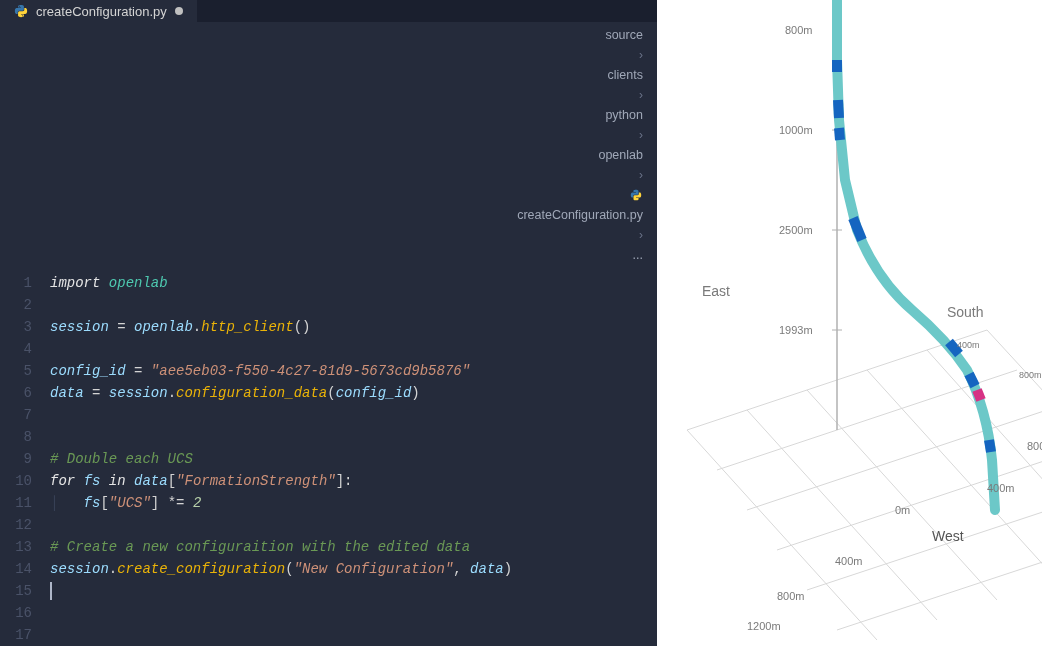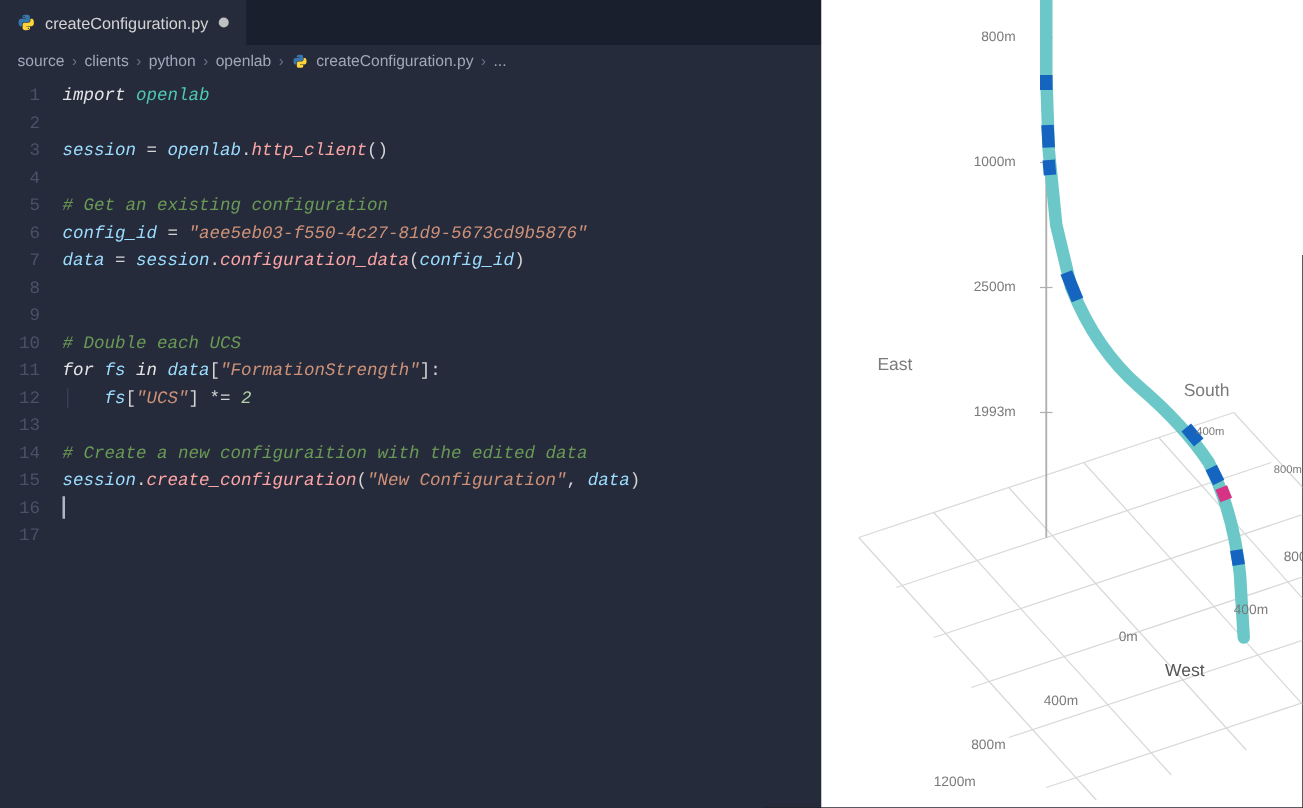--- a/index.html
+++ b/index.html
@@ -42,26 +42,27 @@
     }
     .python-icon {
       width: 14px;
       height: 14px;
       display: inline-flex;
       align-items: center;
       justify-content: center;
     }
     .breadcrumbs {
       display: flex;
-      align-items: center;
+      align-items: flex-end;
       gap: 6px;
       padding: 6px 14px;
       font-size: 12.5px;
       color: #a0a8b8;
       background: #252b3b;
+      flex-direction: column;
     }
     .breadcrumb-sep {
       color: #6a7288;
       font-size: 12px;
     }
     .code-area {
       flex: 1;
       display: flex;
       font-family: Consolas, 'Courier New', monospace;
       font-size: 14px;
@@ -79,21 +80,21 @@
     .code {
       flex: 1;
       color: #d4d4d4;
       font-style: italic;
     }
     .code-line { height: 22px; white-space: pre; }
     .tok-kw { color: #e5e5e5; }
     .tok-mod { color: #4ec9b0; }
     .tok-comment { color: #6a9955; }
     .tok-var { color: #9cdcfe; }
-    .tok-func { color: #fca5a5; }
+    .tok-func { color: #eab308; }
     .tok-str { color: #ce9178; }
     .tok-punct { color: #d4d4d4; font-style: normal; }
     .tok-op { color: #d4d4d4; font-style: normal; }
     .tok-num { color: #b5cea8; }
     .cursor {
       display: inline-block;
       width: 2px;
       height: 18px;
       background: #aeb6c8;
       vertical-align: middle;
@@ -176,21 +177,20 @@
         <div>14</div>
         <div>15</div>
         <div>16</div>
         <div>17</div>
       </div>
     <div class="code" id="code">
         <div class="code-line"><span class="tok-kw">import</span> <span class="tok-mod">openlab</span></div>
         <div class="code-line"></div>
         <div class="code-line"><span class="tok-var">session</span> <span class="tok-op">=</span> <span class="tok-var">openlab</span><span class="tok-punct">.</span><span class="tok-func">http_client</span><span class="tok-punct">()</span></div>
         <div class="code-line"></div>
-        <div class="code-line"><span class="tok-comment"># Get an existing configuration</span></div>
         <div class="code-line"><span class="tok-var">config_id</span> <span class="tok-op">=</span> <span class="tok-str">"aee5eb03-f550-4c27-81d9-5673cd9b5876"</span></div>
         <div class="code-line"><span class="tok-var">data</span> <span class="tok-op">=</span> <span class="tok-var">session</span><span class="tok-punct">.</span><span class="tok-func">configuration_data</span><span class="tok-punct">(</span><span class="tok-var">config_id</span><span class="tok-punct">)</span></div>
         <div class="code-line"></div>
         <div class="code-line"></div>
         <div class="code-line"><span class="tok-comment"># Double each UCS</span></div>
         <div class="code-line"><span class="tok-kw">for</span> <span class="tok-var">fs</span> <span class="tok-kw">in</span> <span class="tok-var">data</span><span class="tok-punct">[</span><span class="tok-str">"FormationStrength"</span><span class="tok-punct">]:</span></div>
         <div class="code-line"><span class="indent-guide">│   </span><span class="tok-var">fs</span><span class="tok-punct">[</span><span class="tok-str">"UCS"</span><span class="tok-punct">]</span> <span class="tok-op">*=</span> <span class="tok-num">2</span></div>
         <div class="code-line"></div>
         <div class="code-line"><span class="tok-comment"># Create a new configuraition with the edited data</span></div>
         <div class="code-line"><span class="tok-var">session</span><span class="tok-punct">.</span><span class="tok-func">create_configuration</span><span class="tok-punct">(</span><span class="tok-str">"New Configuration"</span><span class="tok-punct">, </span><span class="tok-var">data</span><span class="tok-punct">)</span></div>

